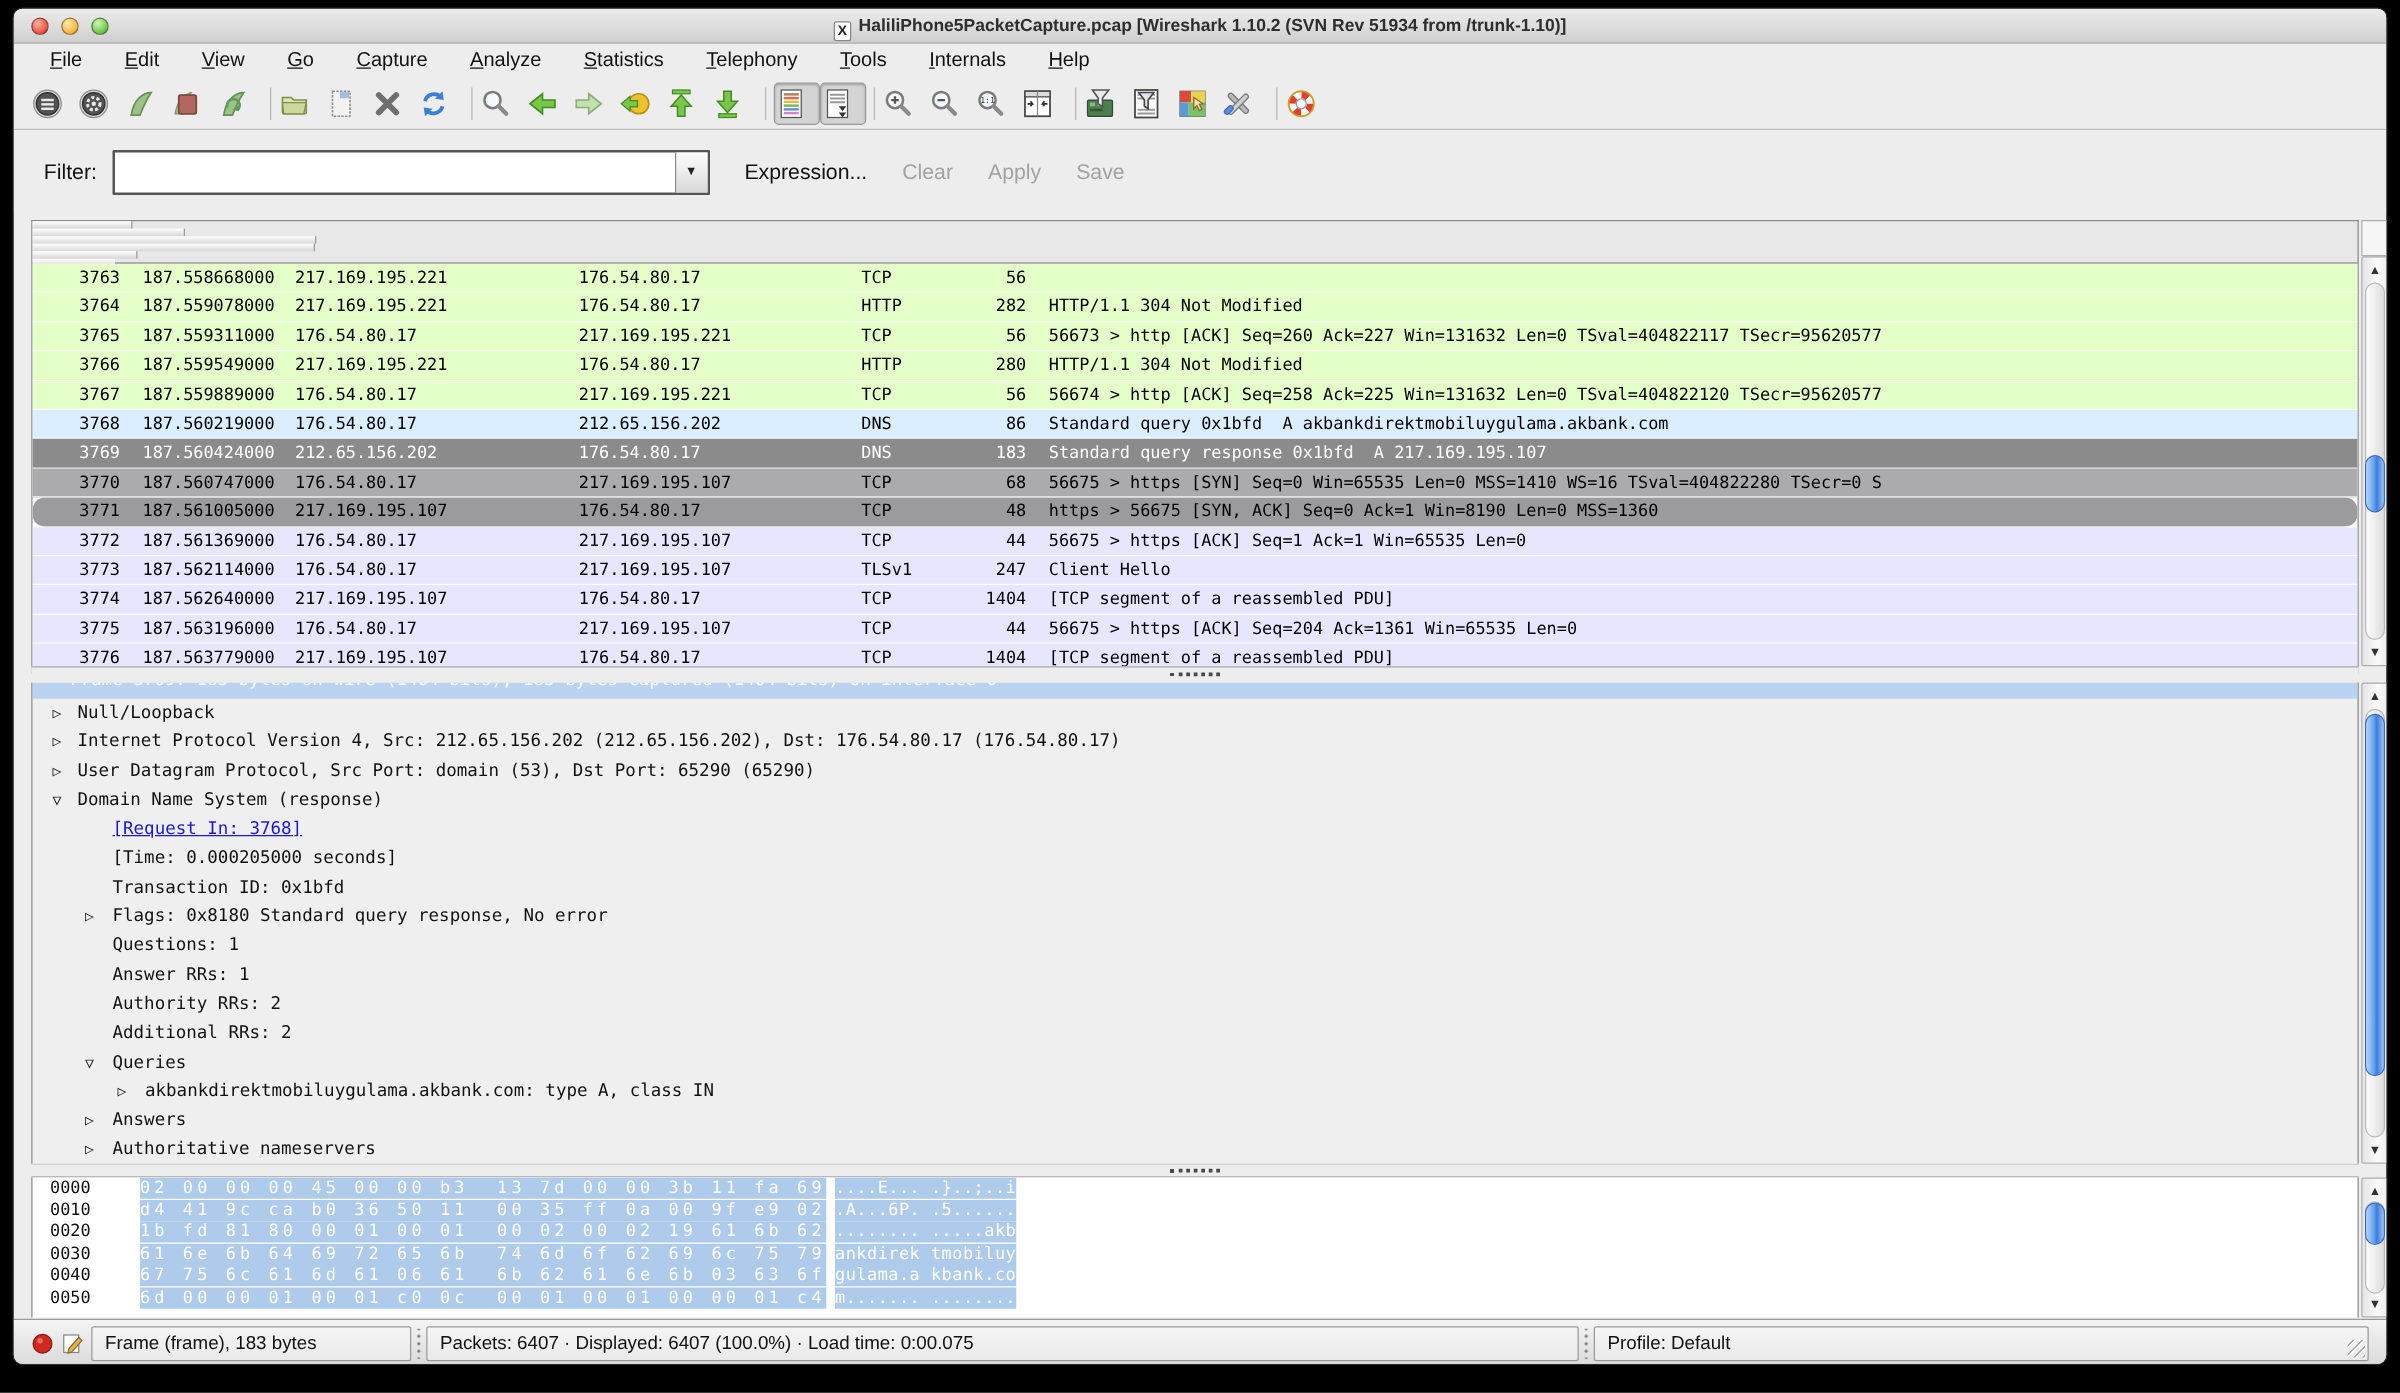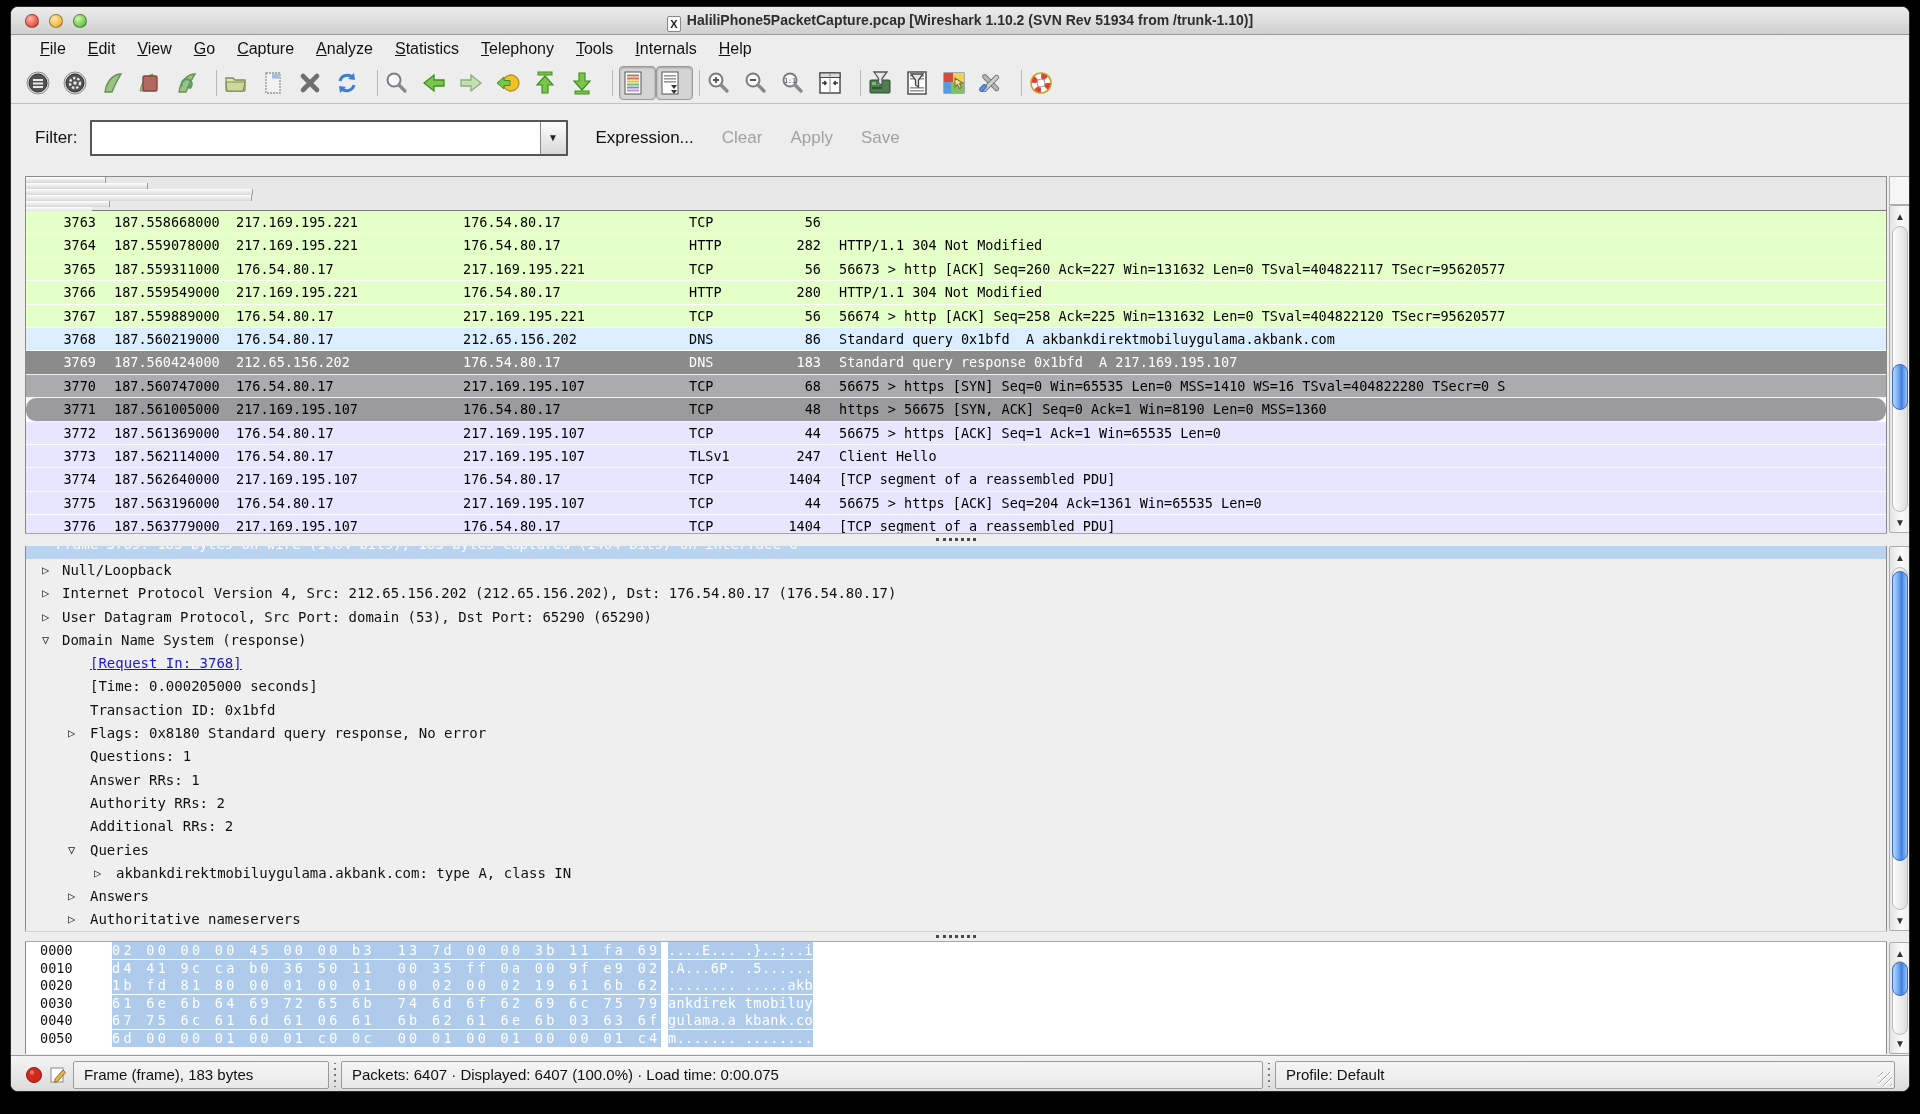--- a/index.html
+++ b/index.html
@@ -16,21 +16,21 @@
   .tl.red    { left:14px;  background:radial-gradient(circle at 35% 30%, #ffb3a0, #ec5f50 60%, #c13b2c); }
   .tl.yellow { left:38px;  background:radial-gradient(circle at 35% 30%, #ffe9a8, #f5bd4f 60%, #d3952a); }
   .tl.green  { left:62px;  background:radial-gradient(circle at 35% 30%, #d2f5b0, #79ce56 60%, #4f9e33); }
   .titletext { position:absolute; left:0; right:0; top:5px; text-align:center; font-size:14px; font-weight:bold; color:#2e2e2e; }
   .doc-ico { display:inline-block; width:14px; height:16px; background:#fafafa; border:1px solid #888;
              border-radius:2px; vertical-align:-3px; margin-right:6px; text-align:center;
              font-size:11px; line-height:15px; color:#222; font-weight:bold; }
 
   
   .menubar { position:absolute; left:0; top:28px; width:100%; height:28px; background:#ededed;
-             display:flex; align-items:center; padding-left:18px; }
+             display:flex; align-items:center; padding-left:18px;gap:12px; }
   .menu-item { font-size:16px; color:#111; padding:0 11px; cursor:default; white-space:nowrap; }
   .menu-item .mn { text-decoration:underline; }
 
   
   .toolbar { position:absolute; left:0; top:56px; width:100%; height:41px; background:#ededed;
              border-bottom:1px solid #c2c2c2; display:flex; align-items:center; padding-left:14px; }
   .tbtn { width:37px; height:34px; display:flex; align-items:center; justify-content:flex-start; border-radius:4px; }
   .tbtn.pressed { background:#d4d4d4; border:1px solid #9a9a9a; box-shadow:inset 0 1px 2px rgba(0,0,0,.25); }
   .tsep { width:1px; height:26px; background:#b6b6b6; margin:0 6px; }
   .tbtn svg { display:block; }

